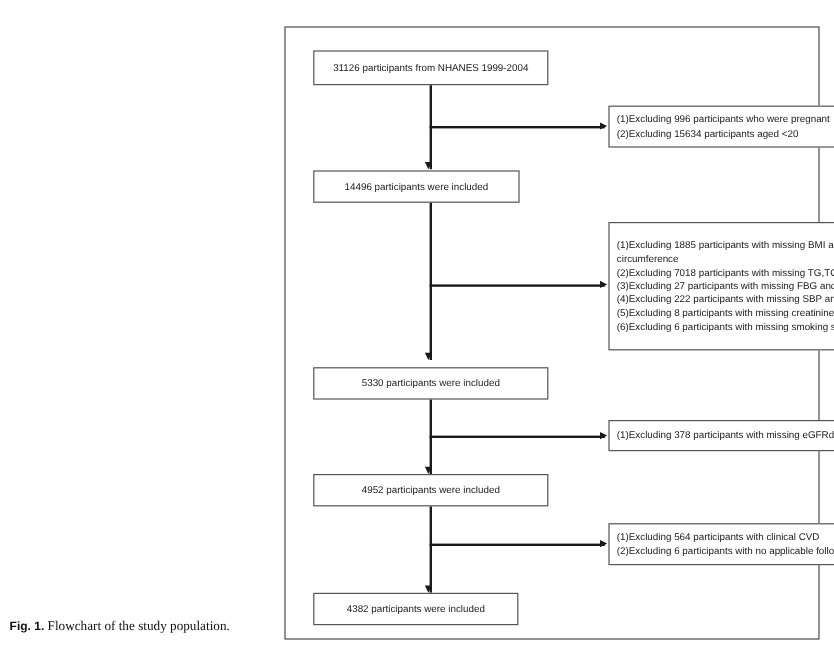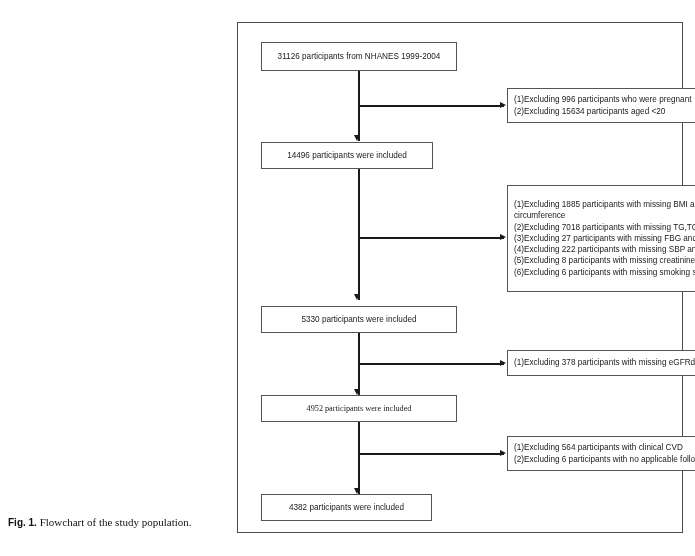--- a/index.html
+++ b/index.html
@@ -167,21 +167,21 @@
   <div class="vline" style="left:120px; top:310px; height:62px;"></div>
   <div class="arrow-down" style="left:116.4px; top:366px;"></div>
 
   <div class="hline" style="left:120px; top:340px; width:146px;"></div>
   <div class="arrow-right" style="left:262px; top:336.6px;"></div>
 
   <div class="node exclusion" style="left:269px; top:327px; width:259px; height:26px;">
     <span class="line">(1)Excluding 378 participants with missing eGFRdiff</span>
   </div>
 
-  <div class="node included" style="left:23px; top:372px; width:196px; height:27px;font-family:Liberation Serif, serif;">
+  <div class="node included" style="left:23px; top:372px; width:196px; height:27px;">
     <span>4952 participants were included</span>
   </div>
 
   <div class="vline" style="left:120px; top:399px; height:72px;"></div>
   <div class="arrow-down" style="left:116.4px; top:465px;"></div>
 
   <div class="hline" style="left:120px; top:430px; width:146px;"></div>
   <div class="arrow-right" style="left:262px; top:426.6px;"></div>
 
   <div class="node exclusion" style="left:269px; top:413px; width:259px; height:35px;">

